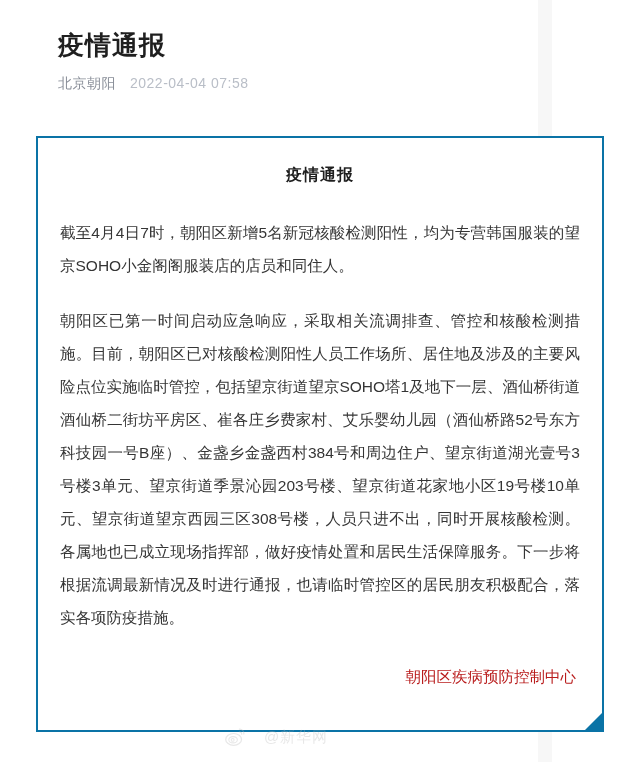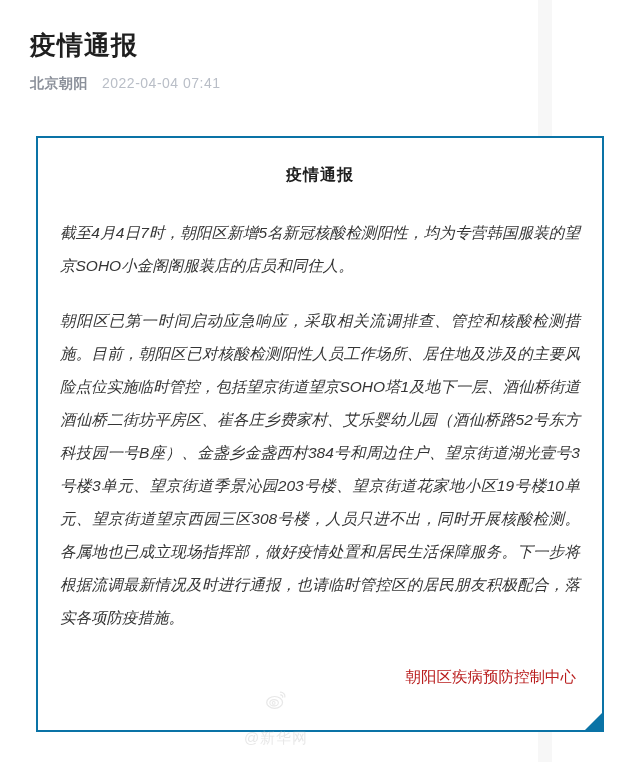--- a/index.html
+++ b/index.html
@@ -23,20 +23,21 @@
     width: 14px;
     height: 762px;
     background: #f7f7f7;
   }
 
   .page {
     position: relative;
     width: 552px;
     height: 762px;
     box-sizing: border-box;
+    padding-left: 28px;
   }
 
   
   .header {
     padding: 30px 0 0 30px;
   }
   .page-title {
     font-size: 26px;
     font-weight: bold;
     color: #1f1f1f;
@@ -47,21 +48,20 @@
   .meta-row {
     margin-top: 14px;
     display: flex;
     align-items: baseline;
     gap: 14px;
   }
   .meta-source {
     font-size: 14px;
     color: #8a8f99;
     letter-spacing: .5px;
-    font-weight: bold;
   }
   .meta-time {
     font-size: 14px;
     color: #b9bec7;
     letter-spacing: .5px;
   }
 
   
   .notice-card {
     position: absolute;
@@ -92,21 +92,20 @@
     margin-top: 28px;
   }
   .notice-para {
     font-size: 15.5px;
     line-height: 33px;
     color: #353535;
     text-align: justify;
     text-justify: inter-ideograph;
     margin: 0 0 22px 0;
     letter-spacing: 0px;
-    font-style: italic;
   }
 
   .sign-block {
     margin-top: 26px;
     text-align: right;
     padding-right: 4px;
   }
   .sign-line {
     font-size: 15.5px;
     line-height: 33px;
@@ -128,21 +127,20 @@
   .watermark {
     position: absolute;
     left: 0;
     right: 0;
     bottom: 14px;
     display: flex;
     align-items: center;
     justify-content: center;
     gap: 18px;
     opacity: .32;
-    flex-direction: column;
   }
   .wm-logo {
     width: 22px;
     height: 22px;
     display: block;
   }
   .wm-text {
     font-size: 15px;
     color: #b6b6b6;
     letter-spacing: 1px;
@@ -153,21 +151,21 @@
 
 <div class="page">
 
   <div class="page-edge"></div>
 
   <div class="header">
     <h1 class="page-title">疫情通报</h1>
 
     <div class="meta-row">
       <span class="meta-source">北京朝阳</span>
-      <span class="meta-time">2022-04-04 07:41</span>
+      <span class="meta-time">2022-04-04 07:58</span>
     </div>
   </div>
 
   <div class="notice-card">
     <div class="notice-inner">
 
       <div class="notice-heading">疫情通报</div>
 
       <div class="notice-body">
         <p class="notice-para">截至4月4日7时，朝阳区新增5名新冠核酸检测阳性，均为专营韩国服装的望京SOHO小金阁阁服装店的店员和同住人。</p>

